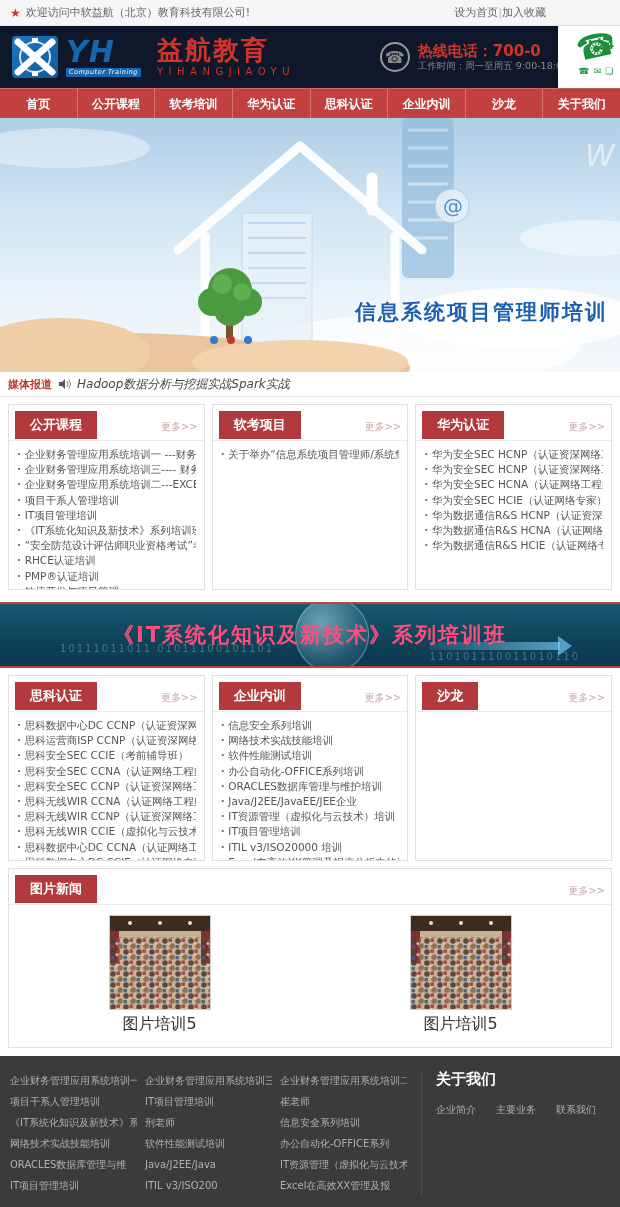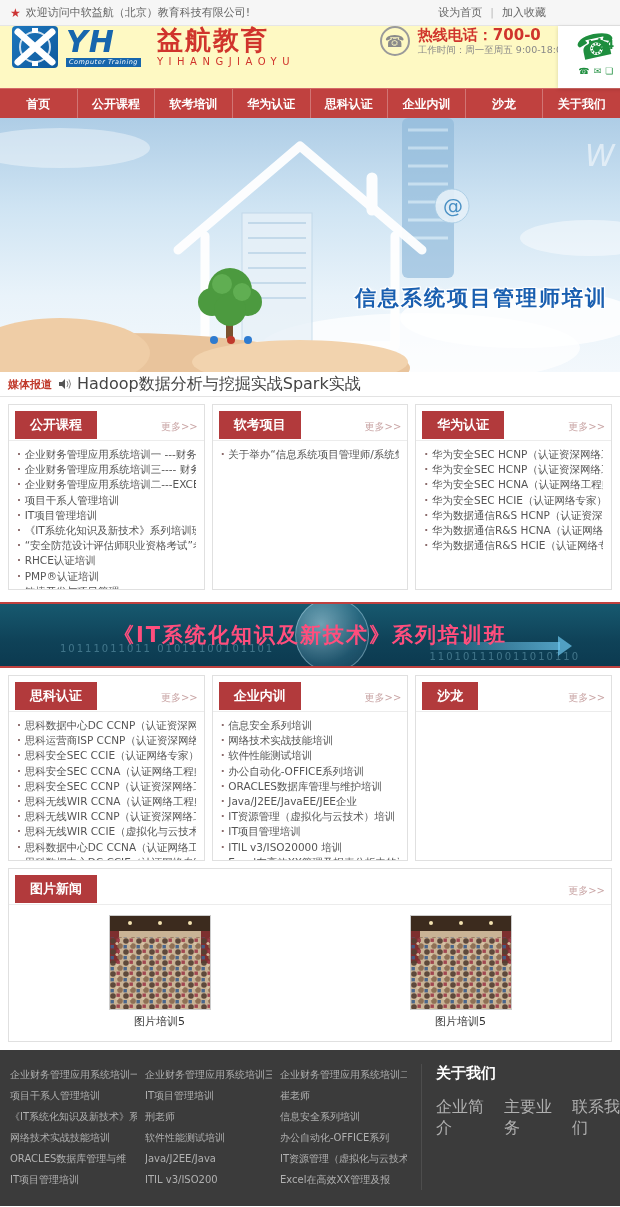--- a/index.html
+++ b/index.html
@@ -6,26 +6,26 @@
   html,body { background:#fff; }
   body { width:620px; height:1207px; overflow:hidden; position:relative; }
   ul { list-style:none; }
   a { text-decoration:none; }
 
   
   .topbar { height:26px; background:#f6f6f6; border-bottom:1px solid #e6e6e6;
             display:flex; align-items:center; justify-content:space-between; padding:0 10px; }
   .topbar-left { display:flex; align-items:center; gap:5px; font-size:11px; color:#666; }
   .star { color:#cc3333; font-size:12px; line-height:1; }
-  .topbar-right { display:flex; align-items:center; gap:8px; font-size:11px; color:#666; margin-right:64px; }
+  .topbar-right { display:flex; align-items:center; font-size:11px; color:#666; margin-right:64px; }
   .topbar-right a { color:#666; }
   .topbar-sep { color:#bbb; }
 
   
-  .header { height:62px; background:#fef9c3; display:flex; align-items:flex-start;
+  .header { height:62px; background:#0f172a; display:flex; align-items:center;
             justify-content:space-between; padding:0 12px; position:relative; }
   .logo { display:flex; align-items:center; gap:8px; }
   .logo-mark { width:46px; height:42px; background:linear-gradient(135deg,#1d77bd,#0f5a9e);
                border-radius:4px; position:relative; flex:0 0 auto; }
   .logo-yh { display:flex; flex-direction:column; line-height:1; }
   .logo-yh .yh { color:#1766ad; font-weight:bold; font-style:italic; font-size:30px; letter-spacing:1px; }
   .logo-yh .ct { background:#1766ad; color:#fff; font-size:6.5px; padding:1px 3px; margin-top:1px;
                  font-style:italic; letter-spacing:.5px; text-align:center; }
   .brand { display:flex; flex-direction:column; margin-left:8px; line-height:1; }
   .brand-cn { color:#d0342c; font-size:26px; font-weight:bold; letter-spacing:2px; }
@@ -51,30 +51,30 @@
             border-left:1px solid rgba(255,255,255,.28); cursor:pointer; white-space:nowrap; }
   .nav li:first-child { border-left:none; }
 
   
   .hero { height:254px; position:relative; overflow:hidden;
           background:linear-gradient(180deg,#aecde6 0%,#cfe4f3 35%,#e9f3fa 70%,#f3f8fc 100%); }
   .hero svg { position:absolute; inset:0; }
   .hero-line { position:absolute; right:12px; color:#1a5fb0; font-size:21px; font-weight:bold; letter-spacing:2px;
                text-shadow:-1px -1px 0 #fff,1px -1px 0 #fff,-1px 1px 0 #fff,1px 1px 0 #fff,0 0 4px #fff; }
   .hero-line1 { top:140px; }
-  .hero-line2 { top:166px; }
+  .hero-line2 { top:180px; }
   .hero-dots { position:absolute; left:210px; top:218px; display:flex; gap:9px; }
   .hero-dots i { width:8px; height:8px; border-radius:50%; background:#2e7bd0; display:block; cursor:pointer; }
   .hero-dots i.active { background:#c0392b; }
 
   
   .marquee { height:25px; background:#fff; border-bottom:1px solid #e3e3e3;
              display:flex; align-items:center; gap:6px; padding:0 8px; }
   .marquee-label { color:#c0392b; font-size:11px; font-weight:bold; }
-  .marquee-text { color:#444; font-size:16px; }
+  .marquee-text { color:#444; font-size:12px;font-style:italic; }
   .speaker-icon { display:inline-flex; }
 
   
   .cols { display:flex; gap:7px; padding:0 8px; margin-top:7px; }
   .box { flex:1; min-width:0; background:#fff; border:1px solid #e0e0e0; height:186px; overflow:hidden; }
   .box-head { display:flex; align-items:center; justify-content:space-between;
               border-bottom:1px solid #ececec; padding:5px 6px 0 6px; height:36px; }
   .tab { background:#b23a3c; color:#fff; font-size:13px; font-weight:bold; padding:5px 15px; cursor:pointer; }
   .more { color:#c9a5a5; font-size:10px; cursor:pointer; align-self:center; margin-top:4px; }
   .box ul { padding:6px 8px; }
@@ -97,32 +97,32 @@
               background:linear-gradient(90deg, rgba(90,180,220,.15), rgba(110,200,240,.7)); }
   .it-arrow::after { content:""; position:absolute; right:-12px; top:-6px; border-left:14px solid rgba(110,200,240,.7);
                      border-top:10px solid transparent; border-bottom:10px solid transparent; }
 
   
   .photo-news { margin:7px 8px 0 8px; background:#fff; border:1px solid #e0e0e0; }
   .photo-news .box-head { border-bottom:1px solid #ececec; }
   .photo-body { display:flex; justify-content:space-around; padding:10px 0 12px 0; }
   .photo-item { text-align:center; cursor:pointer; }
   .photo-frame { width:102px; height:95px; border:1px solid #ccc; display:block; }
-  .photo-caption { font-size:11px; color:#333; margin-top:4px; }
+  .photo-caption { font-size:16px; color:#333; margin-top:4px; }
 
   
   .footer { margin-top:8px; background:#3b3b3b; display:flex; padding:14px 0 16px 10px; min-height:148px; }
   .footer-left { width:412px; border-right:1px solid #4d4d4d; padding-right:6px; }
   .footer-h { color:#fff; font-size:15px; font-weight:bold; margin-bottom:10px; }
   .footer-cols { display:flex; }
   .footer-cols ul { flex:1; min-width:0; padding-right:8px; }
   .footer-cols li { color:#b0b0b0; font-size:10px; line-height:21px; white-space:nowrap; overflow:hidden; cursor:pointer; }
   .footer-right { flex:1; padding-left:14px; }
   .about-links { display:flex; gap:20px; margin-top:14px; }
-  .about-links span { color:#b0b0b0; font-size:16px; cursor:pointer; }
+  .about-links span { color:#b0b0b0; font-size:10px; cursor:pointer; }
 </style>
 </head>
 <body>
 
 <div class="topbar">
   <div class="topbar-left">
     <span class="star">★</span>
     <span>欢迎访问中软益航（北京）教育科技有限公司!</span>
   </div>
   <div class="topbar-right">
@@ -304,21 +304,21 @@
 
 <div class="cols">
   <div class="box">
     <div class="box-head">
       <span class="tab">思科认证</span>
       <span class="more">更多&gt;&gt;</span>
     </div>
     <ul>
         <li>思科数据中心DC CCNP（认证资深网络工程</li>
         <li>思科运营商ISP CCNP（认证资深网络工程</li>
-        <li>思科安全SEC CCIE（认证网络专家）</li>
+        <li>思科安全SEC CCIE（考前辅导班）</li>
         <li>思科安全SEC CCNA（认证网络工程师）</li>
         <li>思科安全SEC CCNP（认证资深网络工程师</li>
         <li>思科无线WIR CCNA（认证网络工程师）</li>
         <li>思科无线WIR CCNP（认证资深网络工程师</li>
         <li>思科无线WIR CCIE（虚拟化与云技术）</li>
         <li>思科数据中心DC CCNA（认证网络工程师）</li>
         <li>思科数据中心DC CCIE（认证网络专家）</li>
       </ul>
   </div>
   <div class="box">

